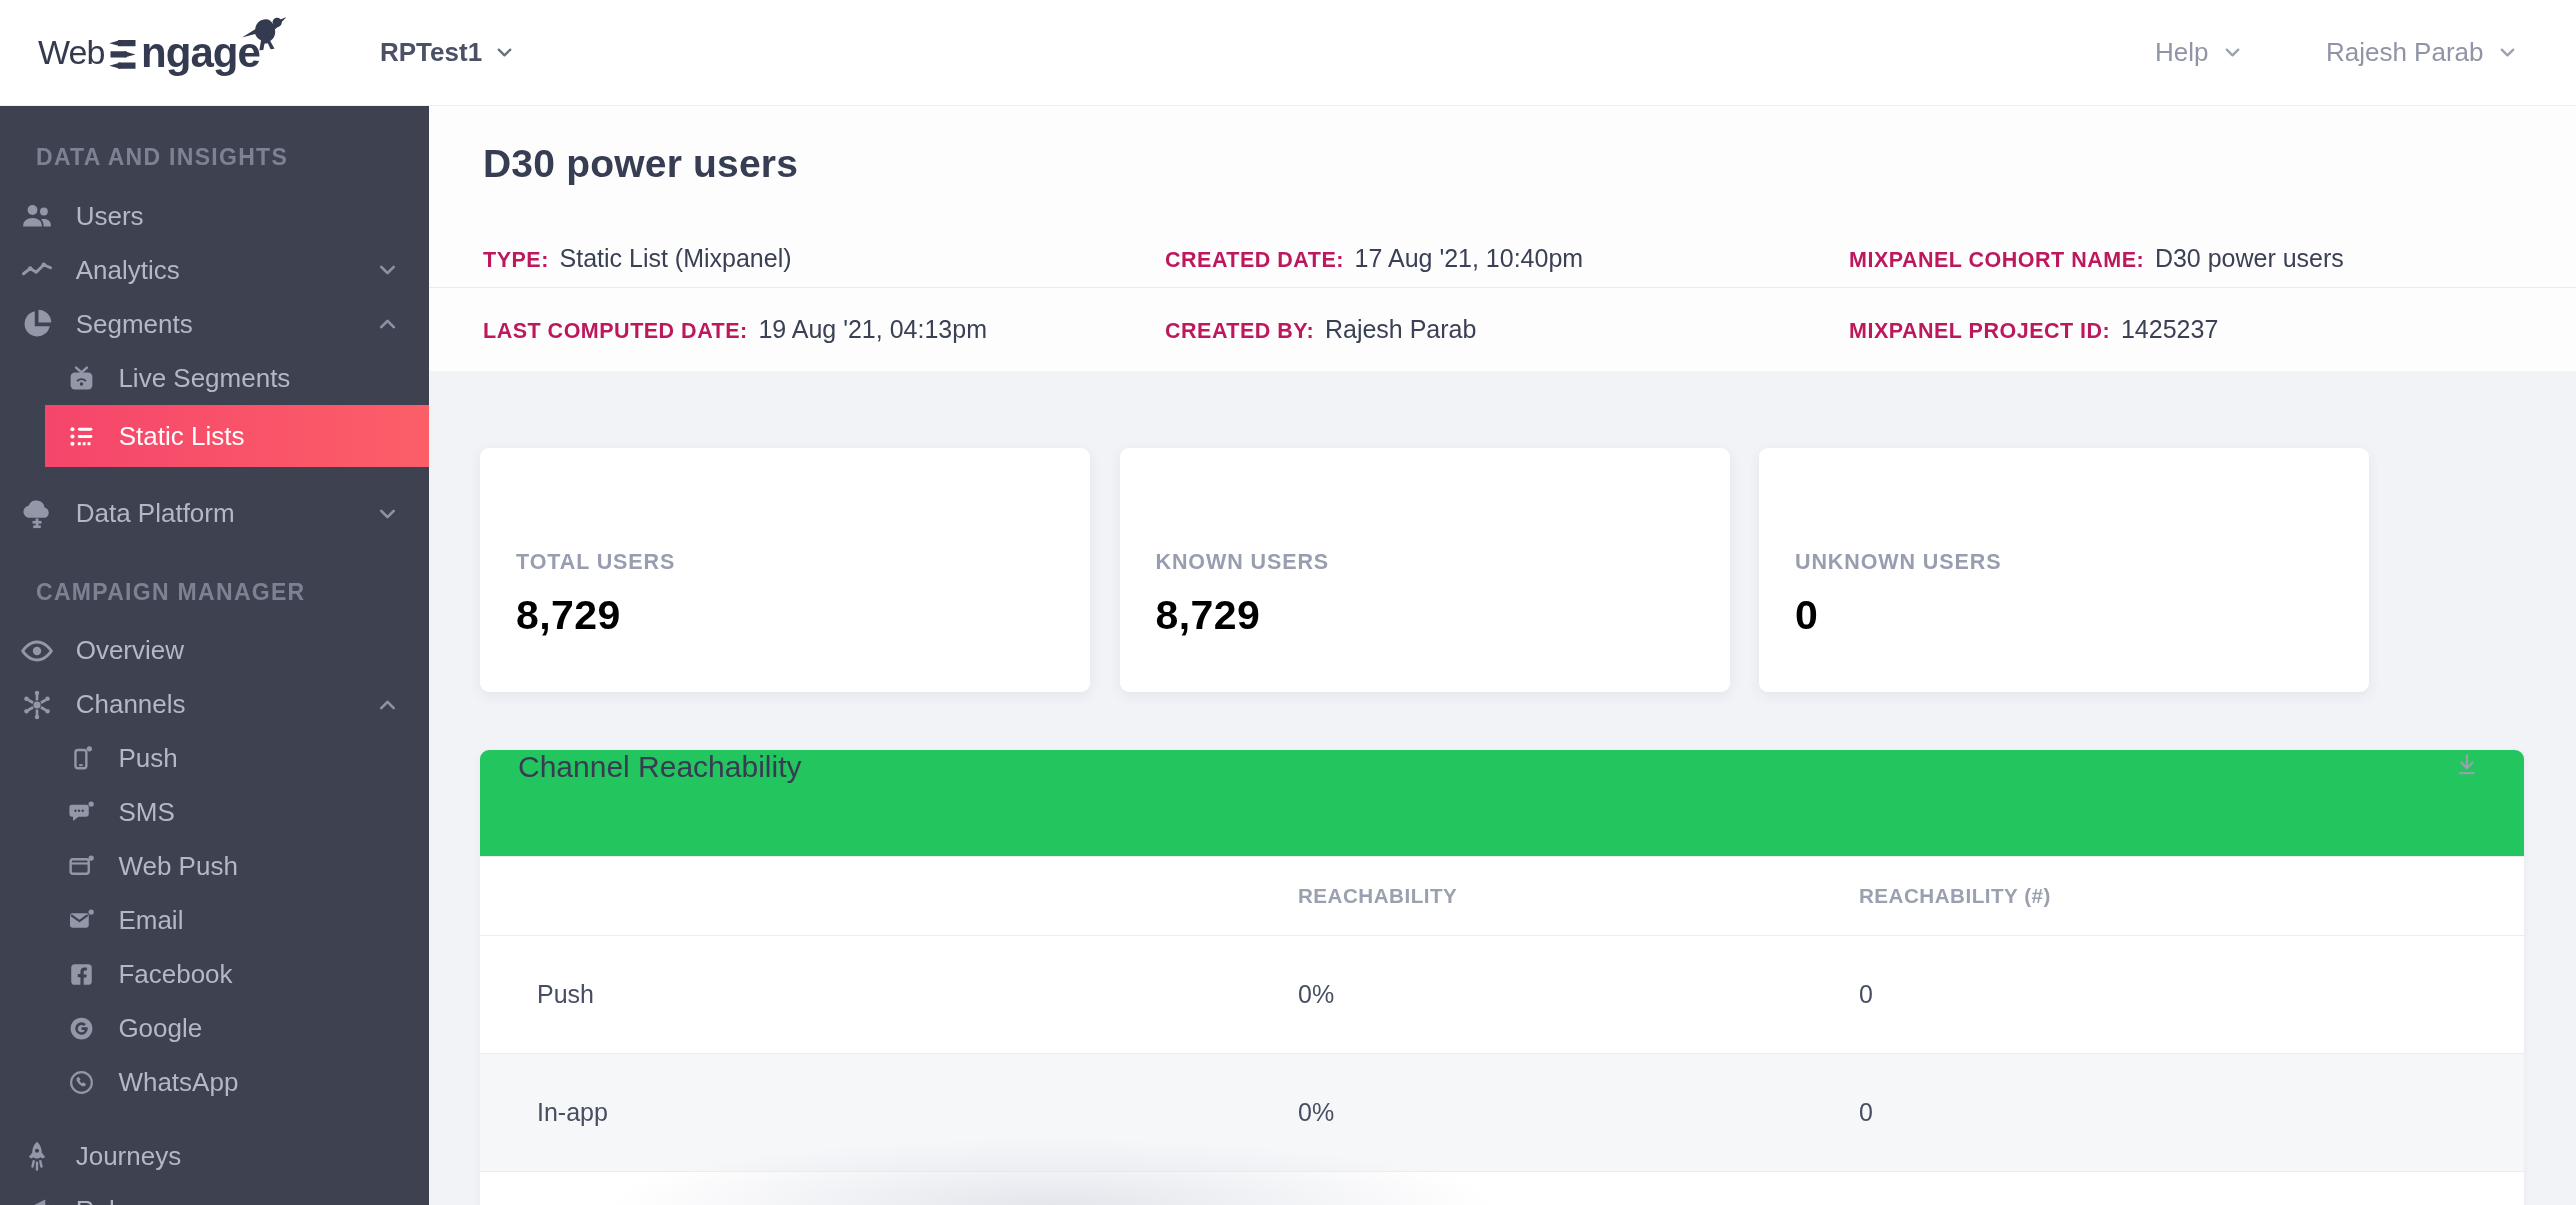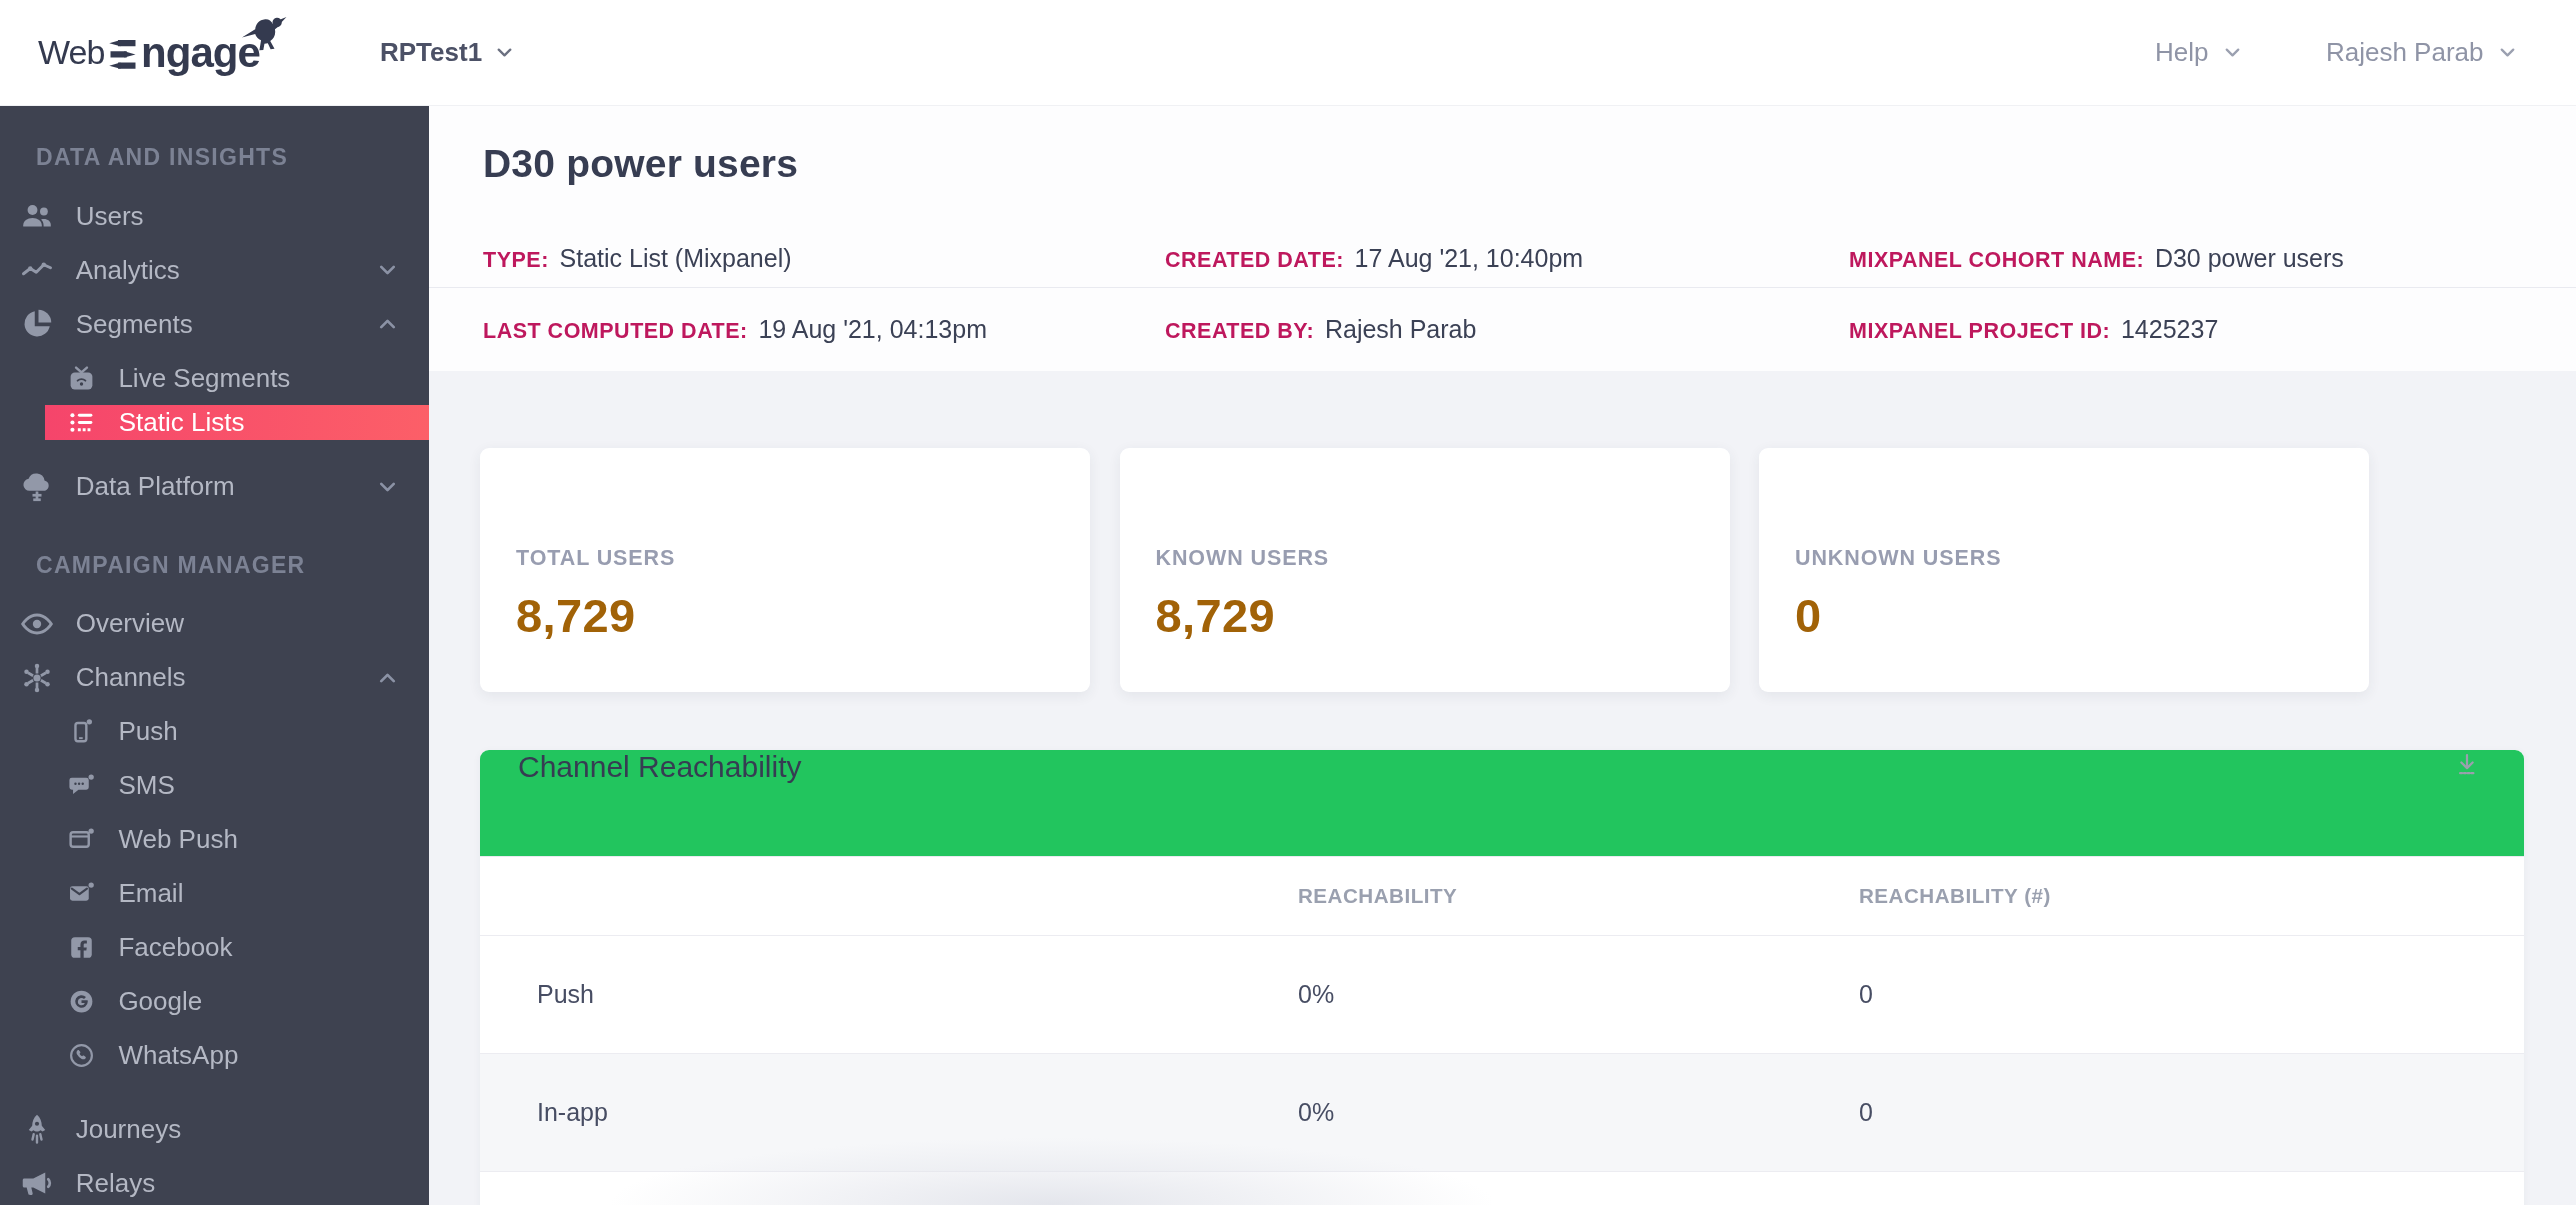--- a/index.html
+++ b/index.html
@@ -40,21 +40,21 @@
   }
   .side-item .ico { width: 38px; height: 38px; flex: none; display: flex; align-items: center; justify-content: center; }
   .side-item .lbl { margin-left: 19.7px; white-space: nowrap; }
   .side-item .chev { position: absolute; right: 29px; top: 50%; transform: translateY(-50%); }
   .side-item.sub { padding-left: 67px; }
   .side-item.sub .ico { width: 29px; height: 29px; }
   .side-item.sub .lbl { margin-left: 22.4px; }
   .side-item.sub.active {
     margin-left: 45px; padding-left: 22.4px;
     background: linear-gradient(90deg, #f5456b 0%, #fc5f68 100%);
-    color: #ffffff; height: 35px;
+    color: #ffffff; height: 62px;
   }
   .submenu { margin-bottom: 19.7px; }
   .icon-svg { display: block; }
 
   
   .main { flex: 1; min-width: 0; display: flex; flex-direction: column; }
 
   .page-header { background: #fdfdfe; }
   .page-title { padding: 34px 0 0 54px; font-size: 39px; font-weight: 700; color: #373d52; line-height: 48px; letter-spacing: 0.2px; }
   .meta-row { display: grid; grid-template-columns: 682px 684px 1fr; padding-left: 54px; }
@@ -69,21 +69,21 @@
   .content { flex: 1; background: #f2f3f7; padding: 77px 52px 0 51px; position: relative; }
 
   
   .stats-row { display: flex; gap: 29.5px; }
   .stat-card {
     width: 610px; height: 244px; background: #ffffff; border-radius: 9px;
     box-shadow: 0 3.6px 12.5px rgba(44,50,76,0.07);
     display: flex; flex-direction: column; justify-content: center; padding: 50px 0 0 36px;
   }
   .stat-label { font-size: 21.5px; font-weight: 700; letter-spacing: 0.9px; color: #989db0; }
-  .stat-value { margin-top: 17px; font-size: 47px; font-weight: 600; color: #a16207; letter-spacing: 0.4px; }
+  .stat-value { margin-top: 17px; font-size: 41px; font-weight: 600; color: #000000; letter-spacing: 0.4px; }
 
   
   .panel {
     margin-top: 58px; background: #ffffff; border-radius: 9px 9px 0 0;
     box-shadow: 0 2.7px 9px rgba(44,50,76,0.05);
     height: 458px; overflow: hidden; position: relative;
   }
   .panel-header {
     height: 107px; background: #22c55e; border-bottom: 0.9px solid #e9eaf0;
     display: flex; align-items: flex-start;

